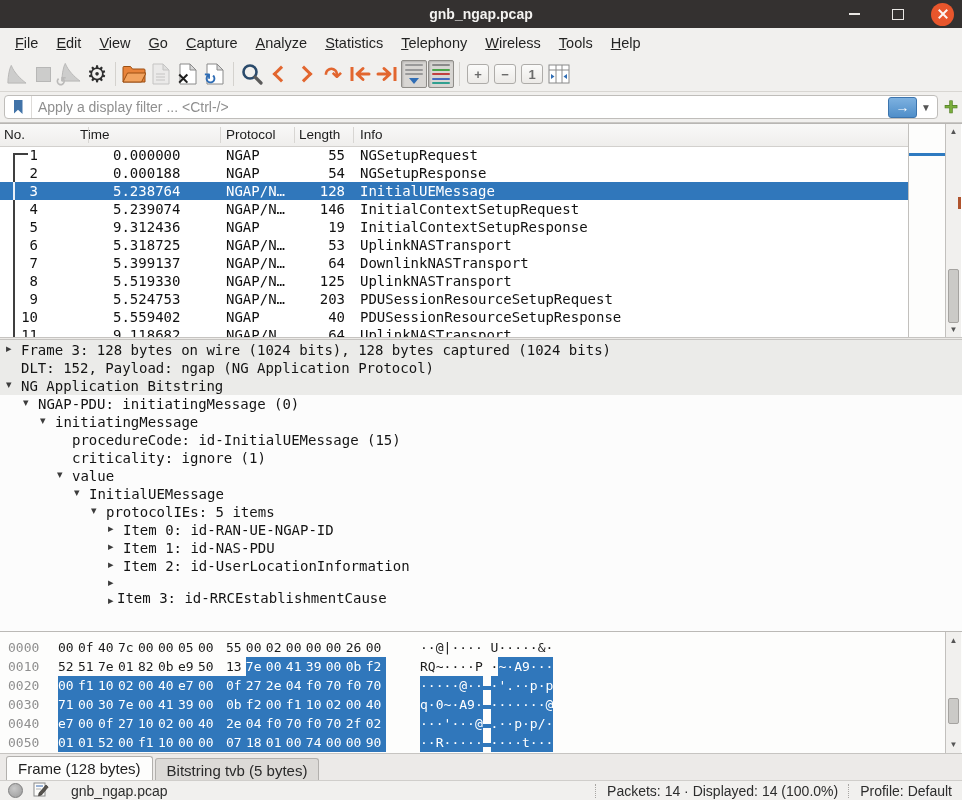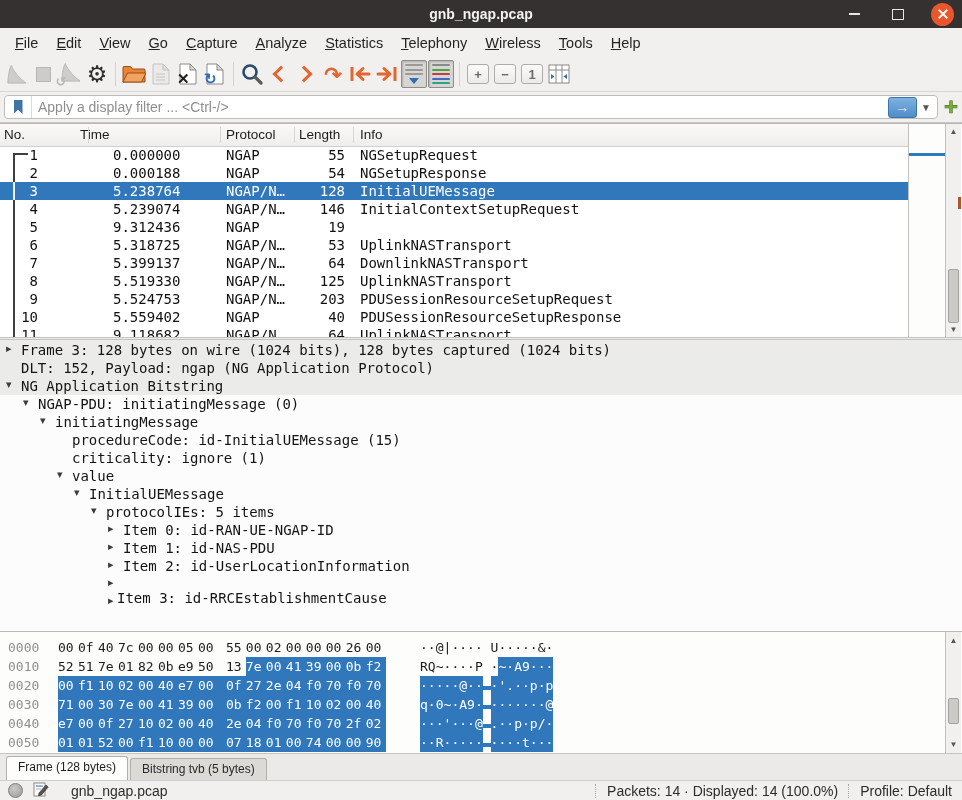--- a/index.html
+++ b/index.html
@@ -89,21 +89,21 @@
   .hbytes{position:absolute;left:58px;top:0;white-space:nowrap;}
   .hascii{position:absolute;left:420px;top:0;white-space:nowrap;}
   .hb{display:inline-block;width:15.7px;padding:2px 4.3px 2px 0;}
   .hgap{display:inline-block;width:8px;padding:2px 0;}
   .ha{display:inline-block;width:7.85px;padding:2px 0;}
   .hl{background:#3077bb;color:#fff;}
   .hexpane .vscroll{left:945px;top:0;height:100%;}
   
   .tabbar{position:absolute;left:0;top:753px;width:100%;height:27px;background:#eceae8;border-top:1px solid #c6c4c1;box-sizing:border-box;
           display:flex;align-items:flex-end;padding-left:6px;}
-  .btab{font-size:12px;color:#1e1e1e;padding:3px 11px;border:1px solid #b2b0ad;border-bottom:none;border-radius:3px 3px 0 0;margin-right:2px;}
+  .btab{font-size:15px;color:#1e1e1e;padding:3px 11px;border:1px solid #b2b0ad;border-bottom:none;border-radius:3px 3px 0 0;margin-right:2px;}
   .btab.active{background:#fdfdfc;height:17px;}
   .btab.inactive{background:#dcdad7;height:15px;color:#2a2a2a;}
   
   .statusbar{position:absolute;left:0;top:780px;width:100%;height:20px;background:#f1f0ee;border-top:1px solid #d0cecb;box-sizing:border-box;
              display:flex;align-items:center;font-size:14px;color:#2d2d2d;}
   .expert-dot{width:13px;height:13px;border-radius:50%;background:radial-gradient(circle at 40% 35%,#c9c9c9,#9a9a9a);border:1px solid #7f7f7f;margin-left:8px;}
   .comment-ic{margin-left:10px;}
   .fname{margin-left:22px;}
   .sright{margin-left:auto;display:flex;align-items:center;height:100%;}
   .ssep{width:1px;height:14px;border-left:1px dotted #a8a6a3;margin:0 10px;}
@@ -307,20 +307,21 @@
           <span class="c-time">5.239074</span>
           <span class="c-proto">NGAP/N…</span>
           <span class="c-len">146</span>
           <span class="c-info">InitialContextSetupRequest</span>
         </div>
         <div class="prow" style="top: 72px;">
           <span class="c-no">5</span>
           <span class="c-time">9.312436</span>
           <span class="c-proto">NGAP</span>
           <span class="c-len">19</span>
+          <span class="c-info">InitialContextSetupResponse</span>
         </div>
         <div class="prow" style="top: 90px;">
           <span class="c-no">6</span>
           <span class="c-time">5.318725</span>
           <span class="c-proto">NGAP/N…</span>
           <span class="c-len">53</span>
           <span class="c-info">UplinkNASTransport</span>
         </div>
         <div class="prow" style="top: 108px;">
           <span class="c-no">7</span>
@@ -455,21 +456,21 @@
         <div class="hexrow" style="top: 63px;">
           <span class="hoff">0030</span>
           <span class="hbytes"><span class="hb hl">71</span><span class="hb hl">00</span><span class="hb hl">30</span><span class="hb hl">7e</span><span class="hb hl">00</span><span class="hb hl">41</span><span class="hb hl">39</span><span class="hb hl">00</span><span class="hgap hl">&nbsp;</span><span class="hb hl">0b</span><span class="hb hl">f2</span><span class="hb hl">00</span><span class="hb hl">f1</span><span class="hb hl">10</span><span class="hb hl">02</span><span class="hb hl">00</span><span class="hb hl">40</span></span>
           <span class="hascii"><span class="ha hl">q</span><span class="ha hl">·</span><span class="ha hl">0</span><span class="ha hl">~</span><span class="ha hl">·</span><span class="ha hl">A</span><span class="ha hl">9</span><span class="ha hl">·</span><span class="ha hl"> </span><span class="ha hl">·</span><span class="ha hl">·</span><span class="ha hl">·</span><span class="ha hl">·</span><span class="ha hl">·</span><span class="ha hl">·</span><span class="ha hl">·</span><span class="ha hl">@</span></span>
         </div>
         <div class="hexrow" style="top: 82px;">
           <span class="hoff">0040</span>
           <span class="hbytes"><span class="hb hl">e7</span><span class="hb hl">00</span><span class="hb hl">0f</span><span class="hb hl">27</span><span class="hb hl">10</span><span class="hb hl">02</span><span class="hb hl">00</span><span class="hb hl">40</span><span class="hgap hl">&nbsp;</span><span class="hb hl">2e</span><span class="hb hl">04</span><span class="hb hl">f0</span><span class="hb hl">70</span><span class="hb hl">f0</span><span class="hb hl">70</span><span class="hb hl">2f</span><span class="hb hl">02</span></span>
           <span class="hascii"><span class="ha hl">·</span><span class="ha hl">·</span><span class="ha hl">·</span><span class="ha hl">'</span><span class="ha hl">·</span><span class="ha hl">·</span><span class="ha hl">·</span><span class="ha hl">@</span><span class="ha hl"> </span><span class="ha hl">.</span><span class="ha hl">·</span><span class="ha hl">·</span><span class="ha hl">p</span><span class="ha hl">·</span><span class="ha hl">p</span><span class="ha hl">/</span><span class="ha hl">·</span></span>
         </div>
-        <div class="hexrow" style="top: 101px;">
+        <div class="hexrow" style="top: 101px; text-align: center;">
           <span class="hoff">0050</span>
           <span class="hbytes"><span class="hb hl">01</span><span class="hb hl">01</span><span class="hb hl">52</span><span class="hb hl">00</span><span class="hb hl">f1</span><span class="hb hl">10</span><span class="hb hl">00</span><span class="hb hl">00</span><span class="hgap hl">&nbsp;</span><span class="hb hl">07</span><span class="hb hl">18</span><span class="hb hl">01</span><span class="hb hl">00</span><span class="hb hl">74</span><span class="hb hl">00</span><span class="hb hl">00</span><span class="hb hl">90</span></span>
           <span class="hascii"><span class="ha hl">·</span><span class="ha hl">·</span><span class="ha hl">R</span><span class="ha hl">·</span><span class="ha hl">·</span><span class="ha hl">·</span><span class="ha hl">·</span><span class="ha hl">·</span><span class="ha hl"> </span><span class="ha hl">·</span><span class="ha hl">·</span><span class="ha hl">·</span><span class="ha hl">·</span><span class="ha hl">t</span><span class="ha hl">·</span><span class="ha hl">·</span><span class="ha hl">·</span></span>
         </div>
       </div>
     <div class="vscroll">
       <div class="sarrow" style="top:4px">▲</div>
       <div class="sthumb" style="top:66px;height:24px"></div>
       <div class="sarrow" style="bottom:4px">▼</div>
     </div>

